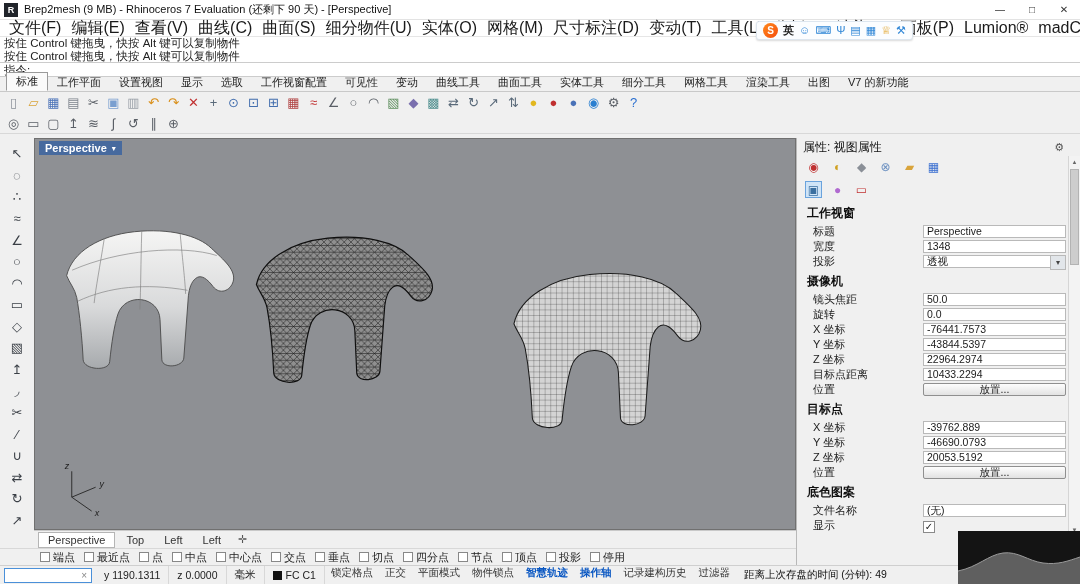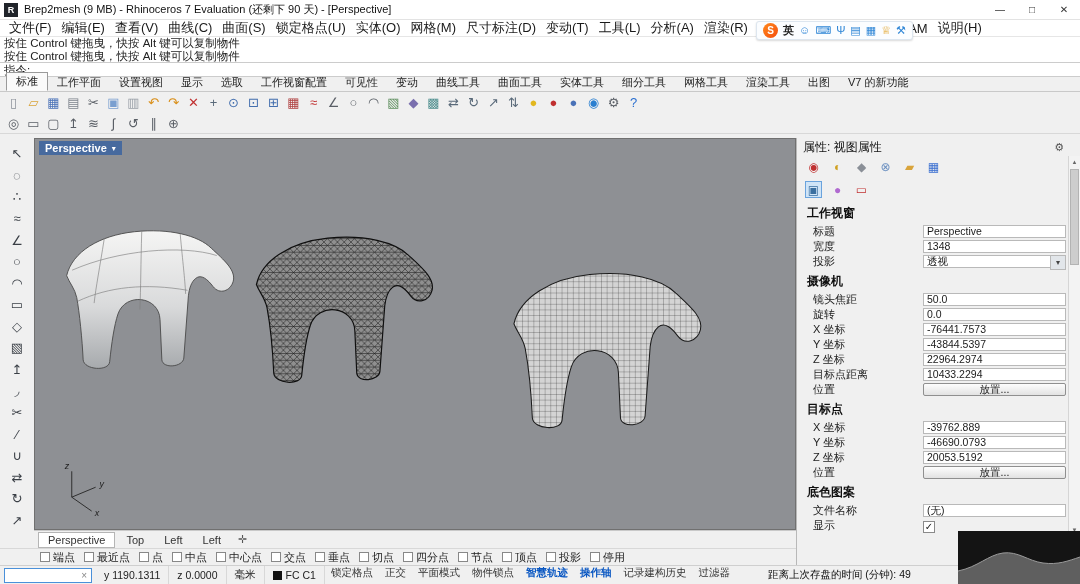--- a/index.html
+++ b/index.html
@@ -11,21 +11,21 @@
   .titlebar{position:absolute;top:0;left:0;right:0;height:20px;background:#fff;border-bottom:1px solid #e3e3e3;
             display:flex;align-items:center;gap:6px;padding-left:4px}
   .app-icon{width:14px;height:14px;background:#20242a;color:#fff;font-size:9px;font-weight:bold;
             display:flex;align-items:center;justify-content:center}
   .title-text{font-size:11px;color:#111;white-space:nowrap}
   .win-controls{margin-left:auto;display:flex;height:100%}
   .win-btn{width:32px;height:100%;display:flex;align-items:center;justify-content:center;font-size:10px;color:#333}
 
   
   .menubar{position:absolute;top:20px;left:0;right:0;height:16px;background:#fff;display:flex;align-items:center;
-           padding-left:4px;font-size:13px}
+           padding-left:4px;font-size:16px}
   .menu-item{padding:0 5px;white-space:nowrap}
 
   
   .sogou{position:absolute;top:21px;left:756px;height:19px;z-index:30;display:flex;align-items:center;gap:5px;
          background:#fbfdff;border:1px solid #dde6ef;border-radius:3px;padding:0 6px;box-shadow:0 1px 2px rgba(0,0,0,.15)}
   .sg-logo{width:15px;height:15px;border-radius:50%;background:linear-gradient(135deg,#ff8a1e,#f44d0e);
            color:#fff;font-size:10px;font-weight:bold;display:flex;align-items:center;justify-content:center}
   .sg-lang{font-size:11px;font-weight:bold;color:#222}
   .sg-icon{font-size:11px;line-height:1}
 
@@ -104,21 +104,21 @@
   
   .statusbar{position:absolute;top:565px;left:0;width:1080px;height:19px;background:#f0f0f0;border-top:1px solid #cfcfcf;
              display:flex;align-items:center;font-size:10.5px;color:#222}
   .coordbox{width:88px;height:15px;margin:0 4px;background:#fff;border:1px solid #4a90d9;display:flex;align-items:center;
             justify-content:flex-end;padding-right:4px;color:#888;font-size:10px}
   .sb-cell{padding:0 8px;height:100%;display:flex;align-items:center;border-right:1px solid #d8d8d8;white-space:nowrap;gap:4px}
   .layer-swatch{width:9px;height:9px;background:#111;display:inline-block}
   .sb-toggles{display:flex;height:100%;align-items:flex-start}
   .sb-toggle{padding:0 6px;white-space:nowrap;color:#333}
   .sb-toggle.active{color:#0a57c2;font-weight:bold}
-  .sb-message{margin-left:32px;white-space:nowrap;color:#111}
+  .sb-message{margin-left:8px;white-space:nowrap;color:#111}
 
   
   .preview{position:absolute;right:0;bottom:0;width:122px;height:53px;background:#141414;z-index:40;overflow:hidden}
   .preview svg{display:block;width:100%;height:100%}
 </style>
 </head>
 <body>
 
 <div class="app">
 
@@ -132,21 +132,21 @@
     </span>
   </div>
 
   <div class="menubar">
 
   <span class="menu-item">文件(F)</span>
       <span class="menu-item">编辑(E)</span>
       <span class="menu-item">查看(V)</span>
       <span class="menu-item">曲线(C)</span>
       <span class="menu-item">曲面(S)</span>
-      <span class="menu-item">锁定格点(U)</span>
+      <span class="menu-item">细分物件(U)</span>
       <span class="menu-item">实体(O)</span>
       <span class="menu-item">网格(M)</span>
       <span class="menu-item">尺寸标注(D)</span>
       <span class="menu-item">变动(T)</span>
       <span class="menu-item">工具(L)</span>
       <span class="menu-item">分析(A)</span>
       <span class="menu-item">渲染(R)</span>
       <span class="menu-item">面板(P)</span>
       <span class="menu-item">Lumion®</span>
       <span class="menu-item">madCAM</span>

